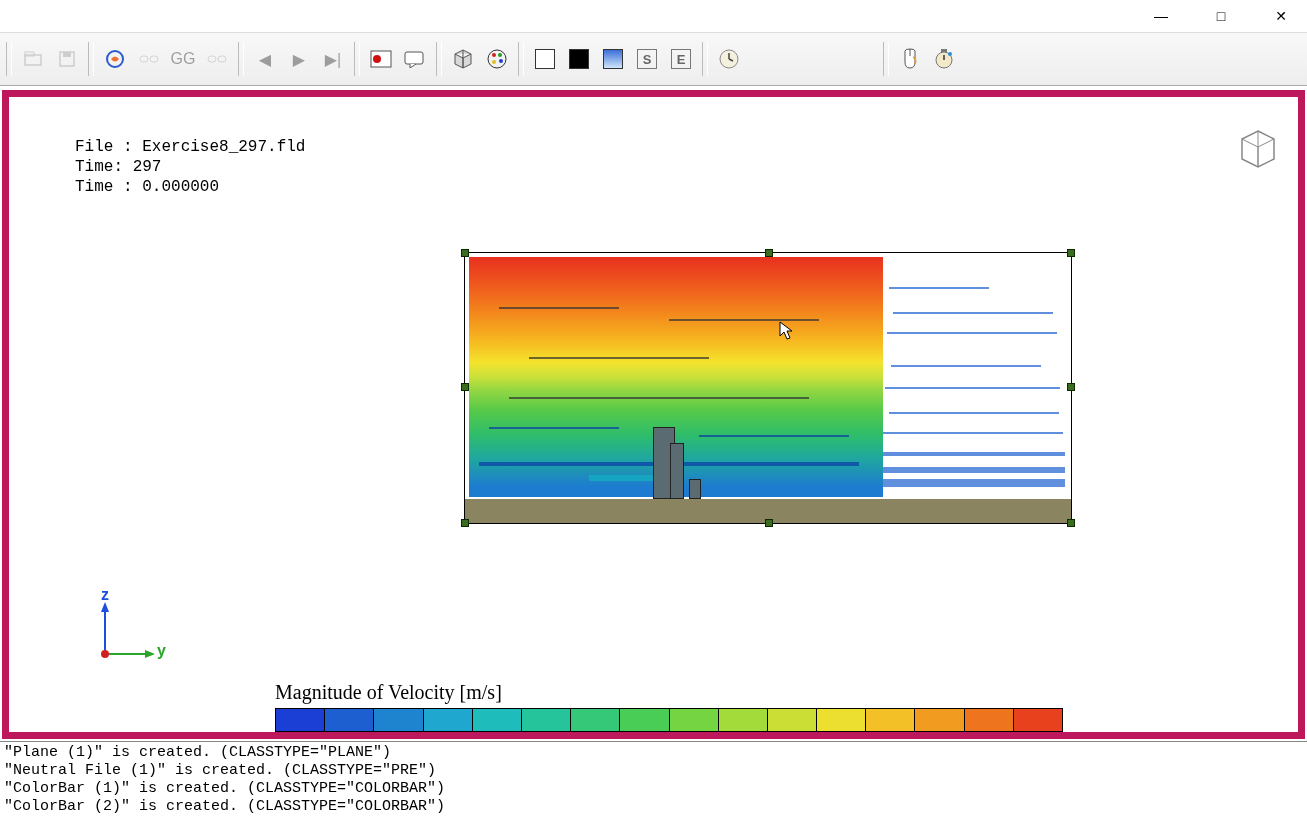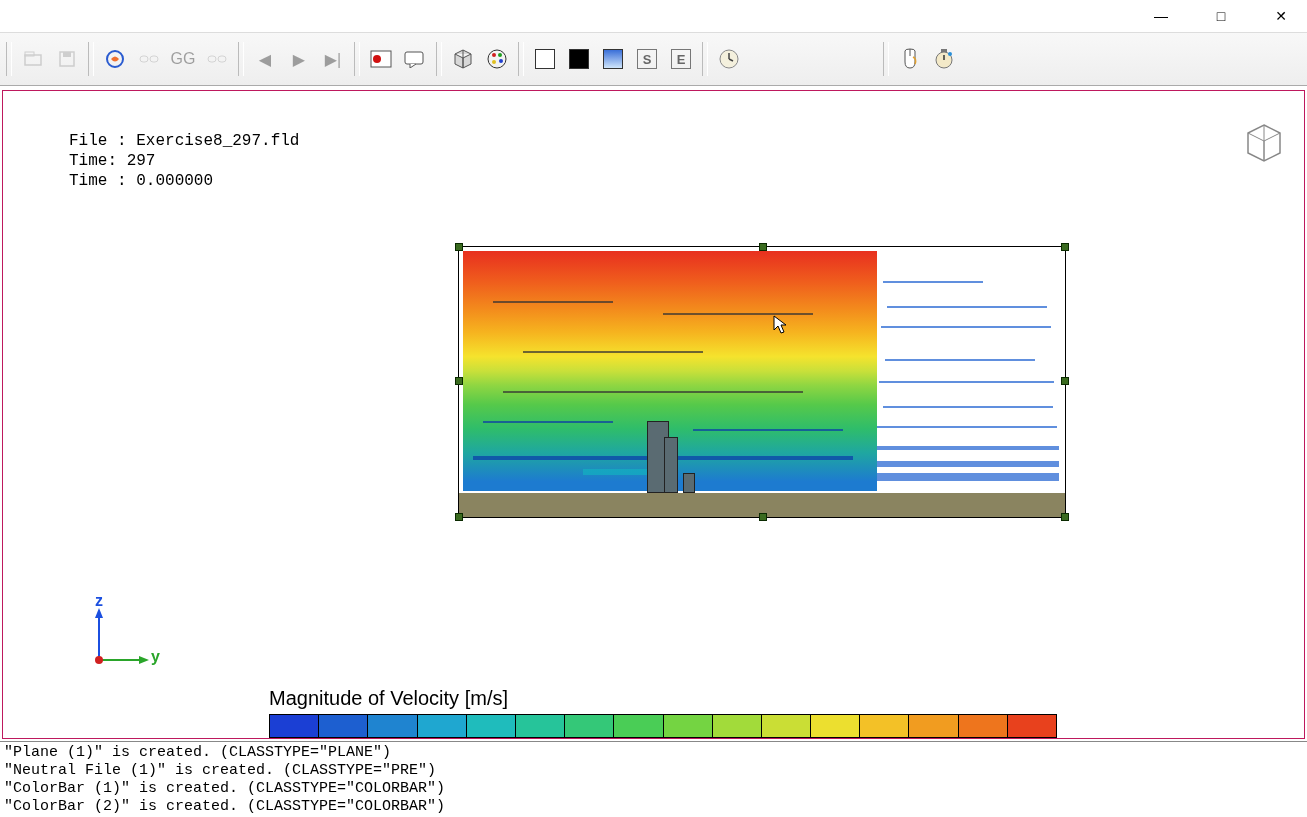--- a/index.html
+++ b/index.html
@@ -55,21 +55,21 @@
     border: 1px solid transparent;
     border-radius: 3px;
   }
   .tb-btn.disabled { opacity: 0.35; cursor: default; }
   .viewport {
     position: absolute;
     top: 90px;
     left: 2px;
     right: 2px;
     bottom: 78px;
-    border: 1px solid #be185d;
+    border: 7px solid #be185d;
     background: #fff;
   }
   .file-info {
     position: absolute;
     top: 40px;
     left: 66px;
     font-family: "Courier New", monospace;
     font-size: 16px;
     line-height: 20px;
     color: #000;
@@ -150,20 +150,21 @@
   .colorbar-wrap {
     position: absolute;
     left: 236px;
     bottom: 0;
     width: 820px;
   }
   .colorbar-title {
     font-size: 20px;
     margin-bottom: 4px;
     margin-left: 30px;
+    font-family: Liberation Serif, serif;
   }
   .colorbar {
     display: flex;
     height: 24px;
     width: 788px;
     margin-left: 30px;
     border-top: 1px solid #000;
     border-bottom: 1px solid #000;
   }
   .colorbar div { flex: 1; border-right: 1px solid #000; }

